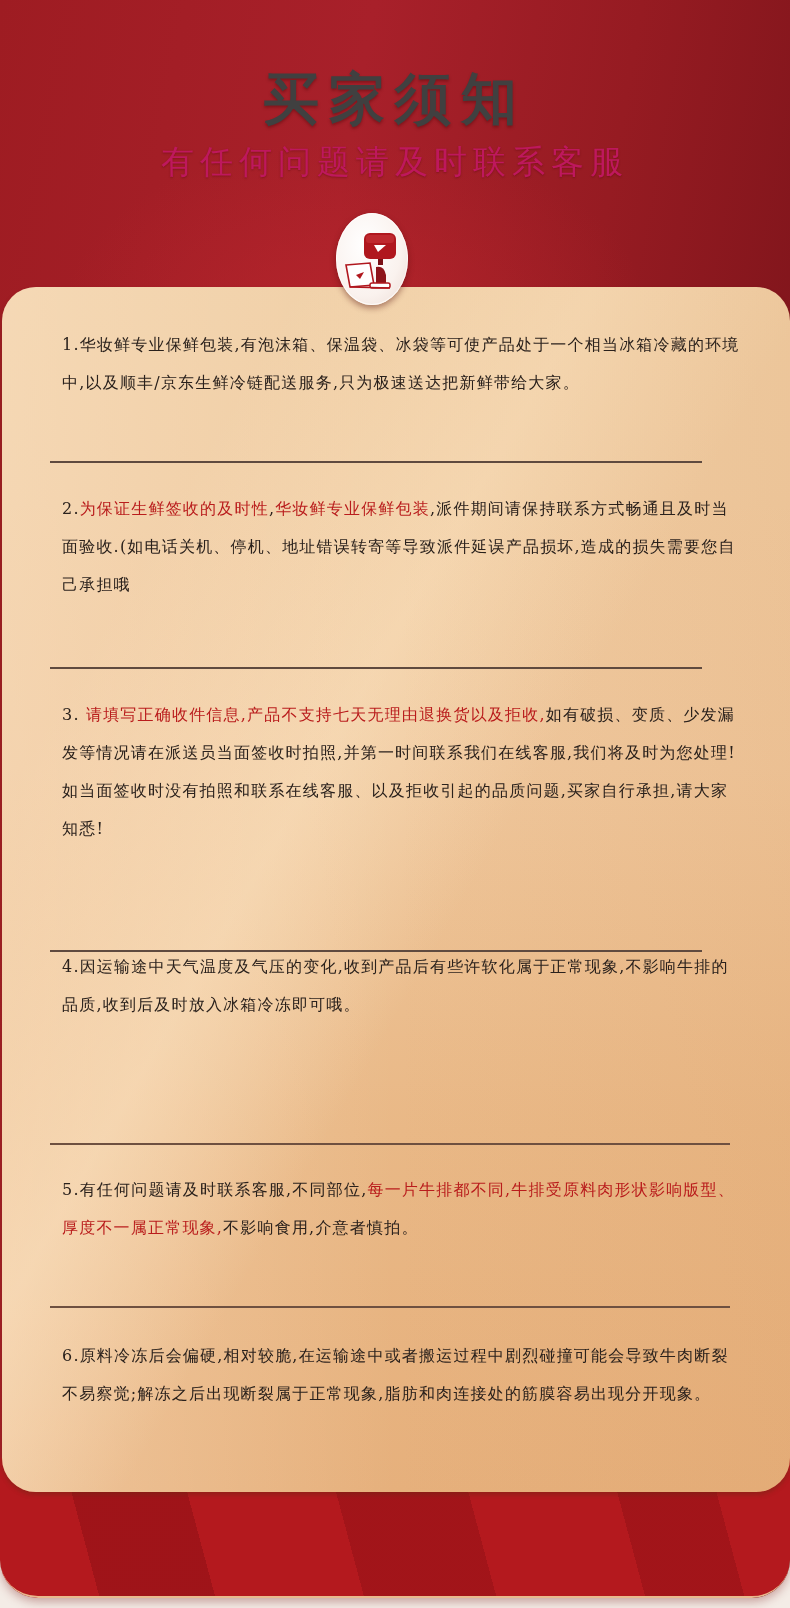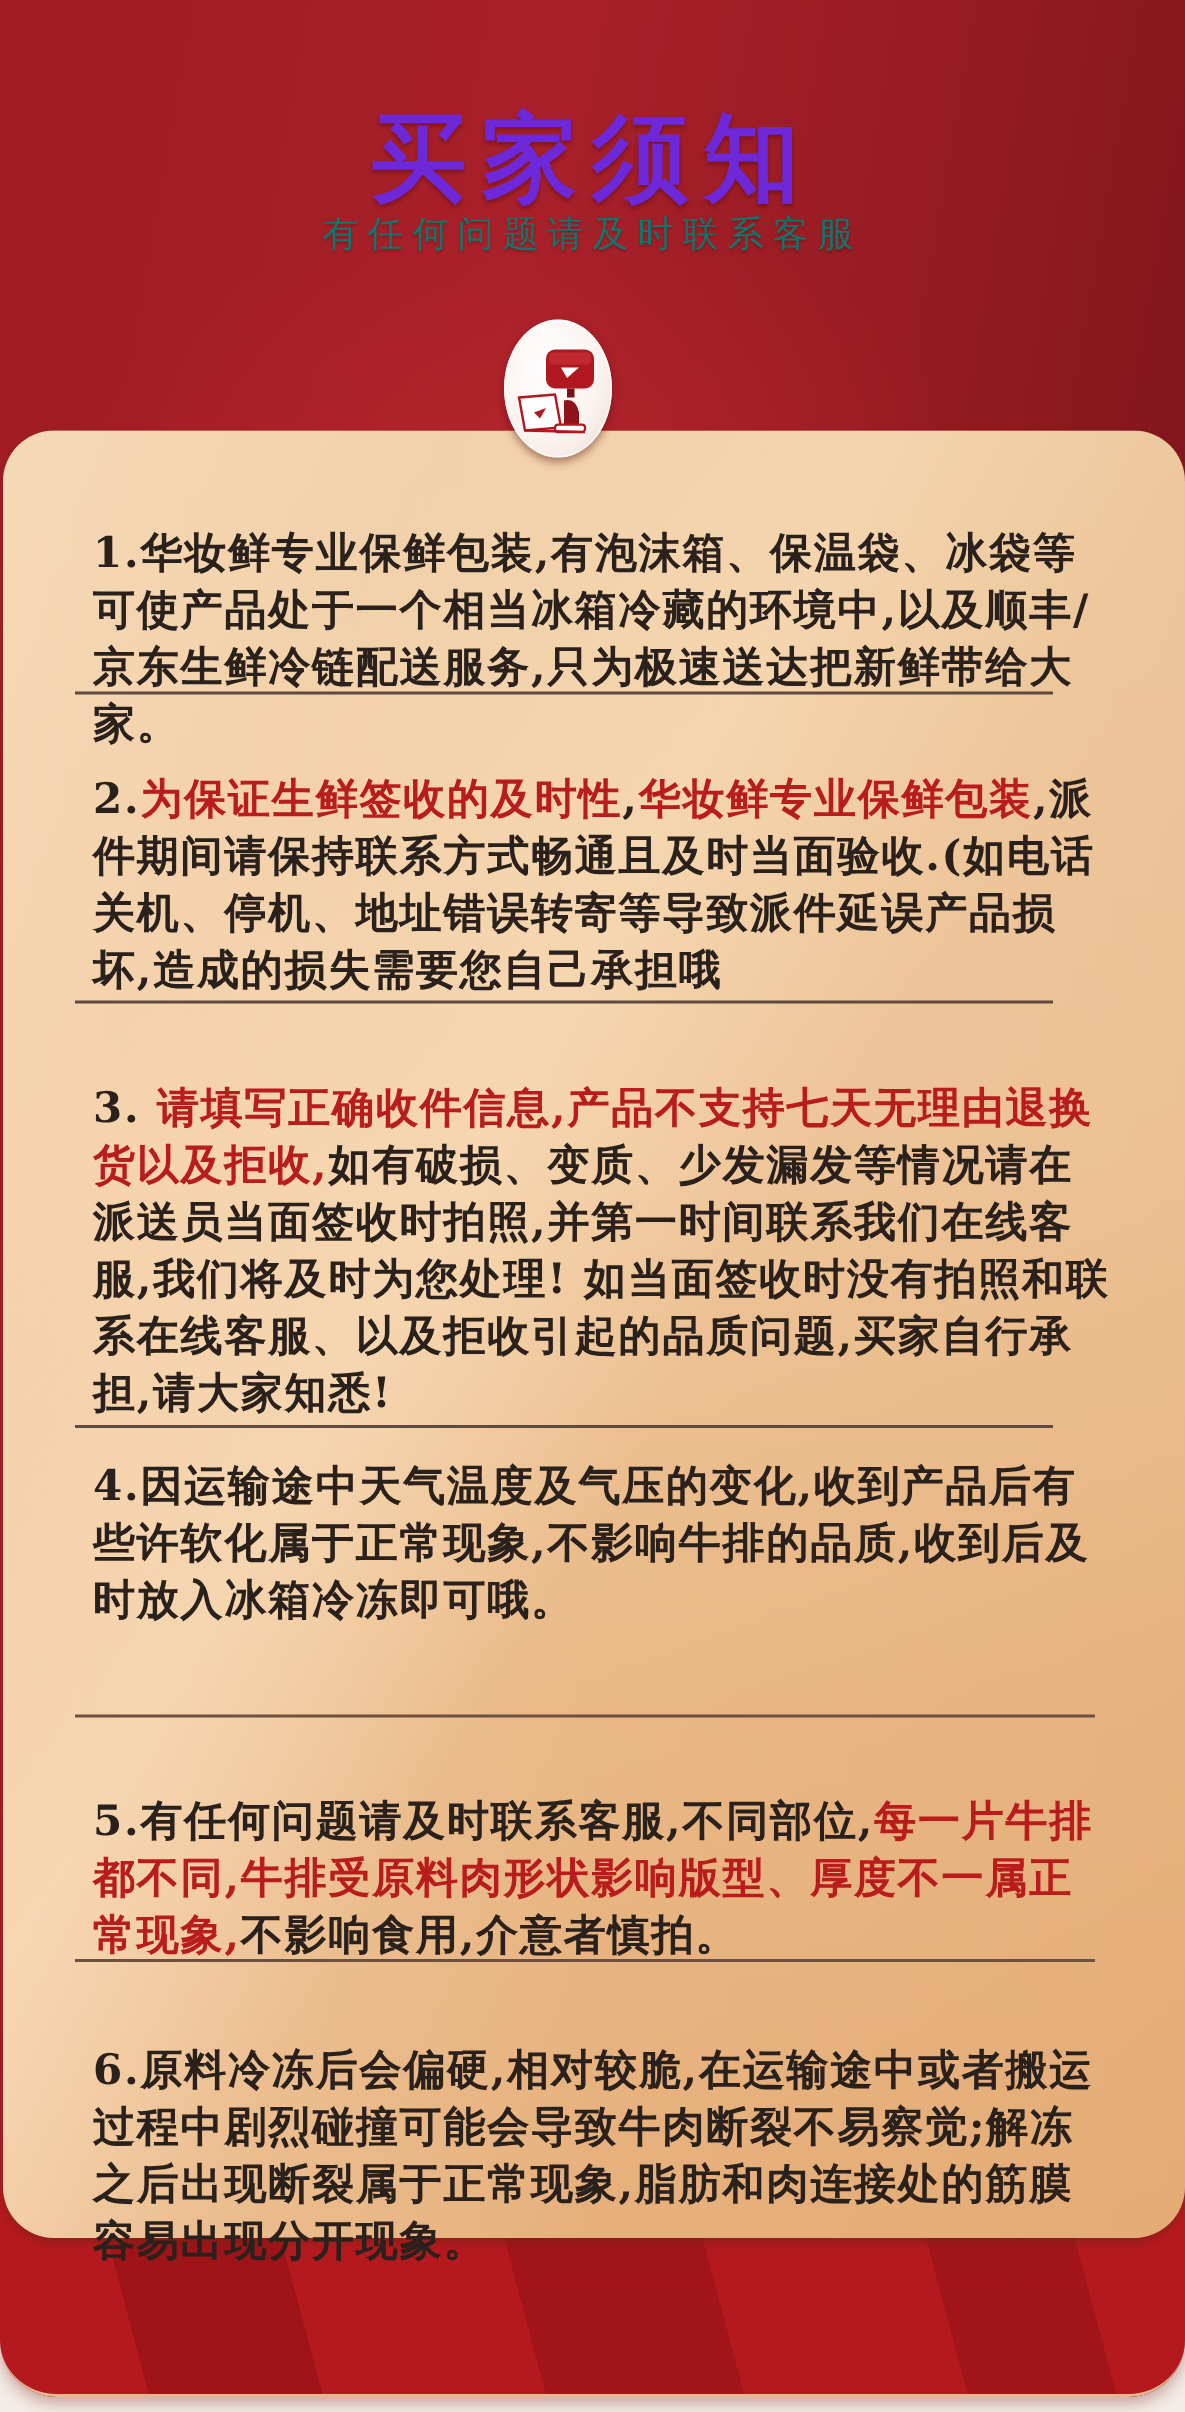--- a/index.html
+++ b/index.html
@@ -21,26 +21,26 @@
         linear-gradient(75deg, rgba(0,0,0,0) 0%, rgba(0,0,0,0) 12%, rgba(120,10,15,0.35) 12%, rgba(120,10,15,0.35) 26%, rgba(0,0,0,0) 26%,
           rgba(0,0,0,0) 44%, rgba(120,10,15,0.3) 44%, rgba(120,10,15,0.3) 60%, rgba(0,0,0,0) 60%,
           rgba(0,0,0,0) 78%, rgba(120,10,15,0.3) 78%, rgba(120,10,15,0.3) 90%, rgba(0,0,0,0) 90%),
         #b4191e;
       border-bottom: 2px solid #e9b98e;
       border-bottom-left-radius: 38px; border-bottom-right-radius: 38px;
     }
 
     .title {
       position: absolute; left: 0; width: 790px; top: 62px; text-align: center;
-      color: #6d28d9; font-size: 64px; font-weight: bold; letter-spacing: 10px;
+      color: #404040; font-size: 56px; font-weight: bold; letter-spacing: 10px;
       text-shadow: 0 2px 3px rgba(60,0,0,0.35);
     }
     .subtitle {
       position: absolute; left: 0; width: 790px; top: 140px; text-align: center;
-      color: #0f766e; font-size: 24px; letter-spacing: 6px;
+      color: #be185d; font-size: 33px; letter-spacing: 6px;
       text-shadow: 0 1px 2px rgba(60,0,0,0.3);
     }
 
     .card {
       position: absolute; left: 2px; top: 287px; width: 788px; height: 1205px;
       border-radius: 34px;
       background:
         linear-gradient(120deg, rgba(255,255,255,0) 20%, rgba(250,225,190,0.55) 40%, rgba(255,255,255,0) 55%),
         linear-gradient(180deg, #f0cfa6 0%, #efc79c 40%, #e9b886 70%, #e6b07c 100%);
       box-shadow: 0 3px 4px rgba(110,40,20,0.45);
@@ -53,23 +53,22 @@
 
     .icon-badge {
       position: absolute; left: 336px; top: 213px; width: 72px; height: 92px;
       border-radius: 50%;
       background: radial-gradient(ellipse at 40% 35%, #ffffff 0%, #faf2ee 60%, #eadad4 100%);
       box-shadow: 0 3px 6px rgba(80,10,10,0.45), inset 0 0 0 1px rgba(255,255,255,0.7);
       z-index: 3;
     }
     .icon-badge svg { position: absolute; left: 6px; top: 10px; }
     .item {
-      font-size: 28px; line-height: 38px; color: #2a211c; font-weight: bold;
+      font-size: 16px; line-height: 38px; color: #2a211c; font-weight: normal;
       letter-spacing: 1.2px;
-      margin-top: 24px;
     }
     .hl { color: #b91c1c; }
     .divider {
       position: absolute; left: 50px; width: 652px; height: 2px; background: #5f4a3f; z-index: 2;
     }
     .divider.long { width: 680px; background: #6e5040; }
 
     .item-wrap { position: absolute; left: 62px; width: 680px; z-index: 2; }
   </style>
 </head>

